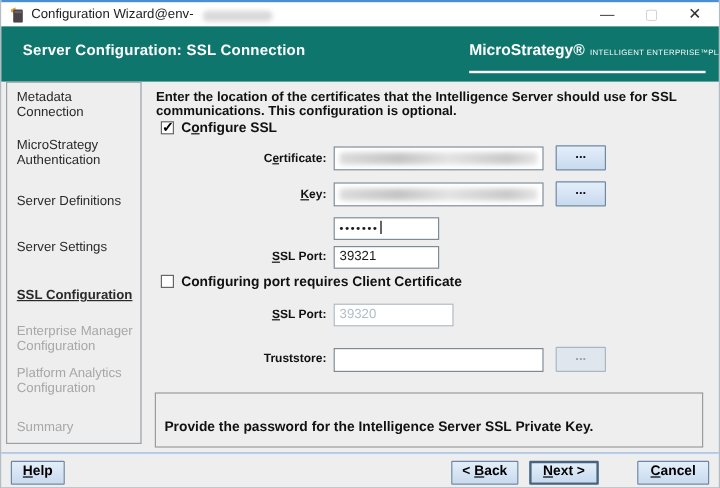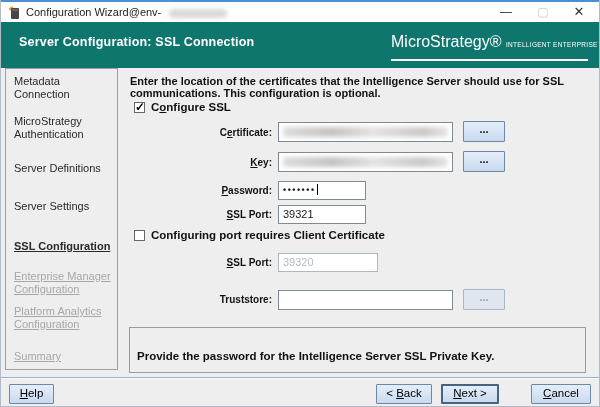--- a/index.html
+++ b/index.html
@@ -19,30 +19,30 @@
   .win-min { left:490px; }
   .win-max { left:527px; color:#c9c9c9; }
   .win-close { left:563px; font-size:13px; }
 
   
   .header { position:absolute; left:0; top:22px; width:600px; height:46px; background:#0f766e; }
   .header-title { position:absolute; left:18px; top:13px; color:#ffffff; font-weight:bold;
                   font-size:12.5px; letter-spacing:.2px; }
   .brand { position:absolute; left:390px; right:13px; top:11px; padding-bottom:8px;
            border-bottom:2px solid #ffffff; color:#ffffff; white-space:nowrap; }
-  .brand-name { font-weight:normal; font-size:16px; }
+  .brand-name { font-weight:bold; font-size:13px; }
   .brand-suffix { font-size:6.5px; letter-spacing:.3px; }
 
   
   .sidebar { position:absolute; left:4px; top:68px; width:113px; height:302px;
              border:1px solid #9aa0a8; }
   .side-item { position:absolute; left:8px; width:100px; font-size:11px; line-height:13px;
                color:#2a2a2a; }
   .side-item.active { font-weight:bold; text-decoration:underline; }
-  .side-item.disabled { color:#a7a7a7;text-decoration:underline; }
+  .side-item.disabled { color:#a7a7a7; }
   .si-1 { top:6px; } .si-2 { top:46px; } .si-3 { top:93px; } .si-4 { top:131px; }
   .si-5 { top:171px; } .si-6 { top:201px; } .si-7 { top:236px; } .si-8 { top:281px; }
 
   
   .instruction { position:absolute; left:129px; top:75px; width:464px; font-size:11px;
                  font-weight:bold; line-height:12px; color:#111; }
   .cb-row { position:absolute; font-weight:bold; font-size:11.5px; color:#111; }
   .cb-row-1 { left:133px; top:101px; }
   .cb-row-2 { left:133px; top:229px; }
   .cb { position:relative; display:inline-block; width:11px; height:11px; background:#fff;
@@ -77,21 +77,21 @@
   .bb-trust { left:462px; top:289px; background:#dfe6ee; border-color:#aab6c2; color:#98a2ac; }
 
   .note-panel { position:absolute; left:128px; top:327px; width:457px; height:39px;
                 border:1px solid #9b9b9b; padding:22px 7px; font-weight:bold; font-size:11.5px;
                 color:#111; }
 
   
   .footer-sep { position:absolute; left:0; top:377px; width:600px; height:2px; background:#8fb2d6;
                 border-bottom:1px solid #fafcff; }
   .btn { position:absolute; top:384px; height:20px; background:linear-gradient(#e4eefa,#c8daee);
-         border:1px solid #6e87a3; font-family:"Liberation Sans",sans-serif; font-weight:normal;
+         border:1px solid #6e87a3; font-family:"Liberation Sans",sans-serif; font-weight:bold;
          font-size:11.5px; color:#000; text-align:center; line-height:17px; border-radius:1px; }
   .btn-help   { left:8px;   width:45px; }
   .btn-back   { left:375px; width:56px; }
   .btn-next   { left:440px; width:58px; border:2px solid #46647f; line-height:15px; }
   .btn-cancel { left:530px; width:60px; }
 </style>
 </head>
 <body>
 
 <div class="window">
@@ -140,21 +140,20 @@
       <span class="field-smear"></span>
     </div>
   <div class="browse-btn bb-cert">...</div>
 
   <div class="row-label lbl-key"><u>K</u>ey:</div>
   <div class="field fld-key">
       <span class="field-smear"></span>
     </div>
   <div class="browse-btn bb-key">...</div>
 
-  <div class="row-label lbl-pass"><u>P</u>assword:</div>
   <div class="field fld-pass"><span>•••••••</span><span class="caret"></span></div>
 
   <div class="row-label lbl-port1"><u>S</u>SL Port:</div>
   <div class="field fld-port1">39321</div>
 
   <div class="cb-row cb-row-2">
     <span class="cb"></span><span>Configuring port requires Client Certificate</span>
   </div>
 
   <div class="row-label lbl-port2"><u>S</u>SL Port:</div>

